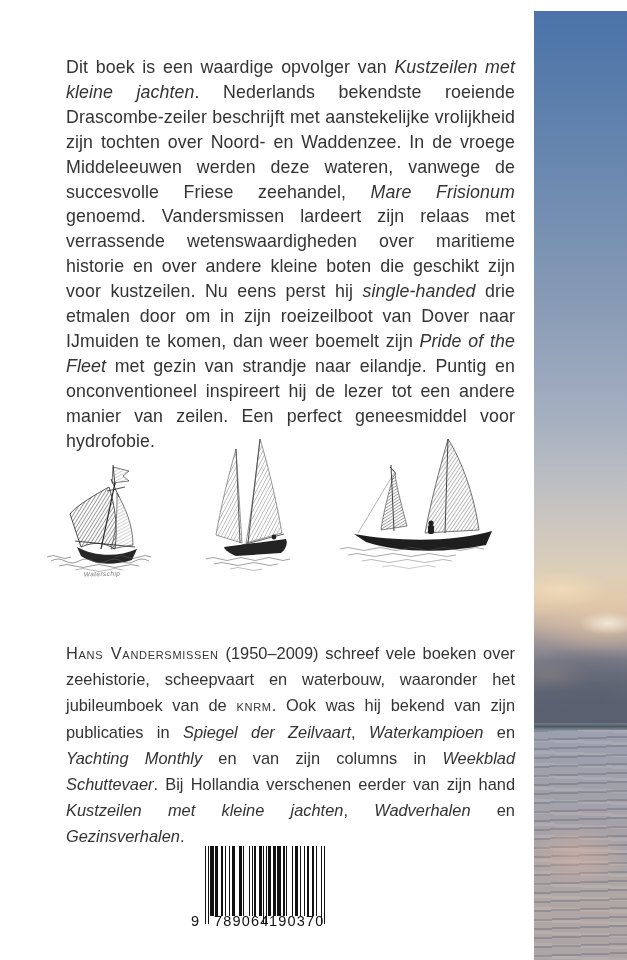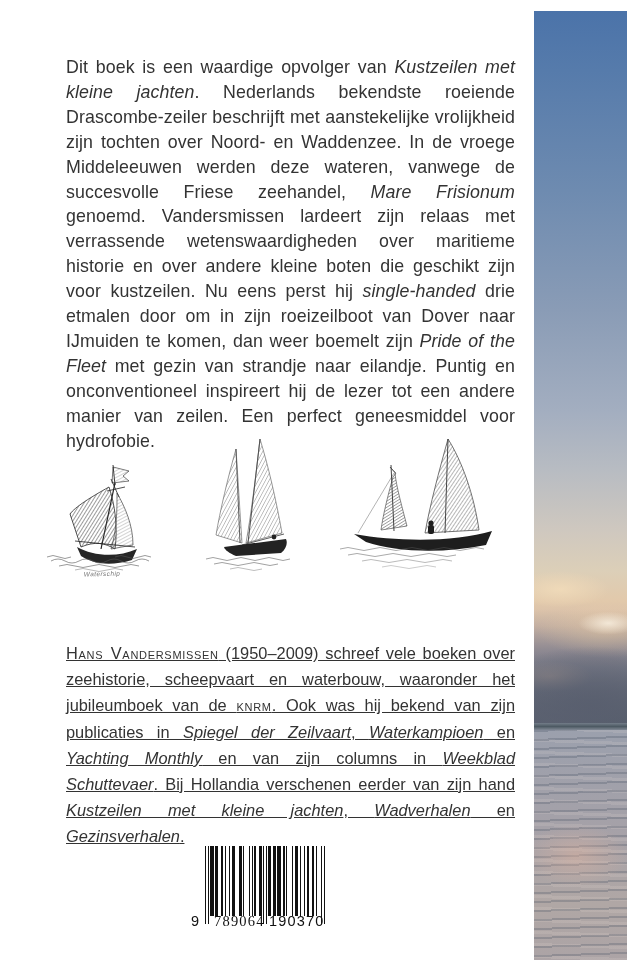--- a/index.html
+++ b/index.html
@@ -13,21 +13,20 @@
   
   .blurb{
     position:absolute; left:66px; top:44px; width:449px;
     font-size:17.8px; line-height:24.9px; text-align:justify;
     letter-spacing:0.1px; color:var(--ink,#333);
   }
   .bio{
     position:absolute; left:66px; top:629px; width:449px;
     font-size:16.4px; line-height:26.2px; text-align:justify;
     color:var(--ink,#333);
-    text-decoration:underline;
   }
   .seg-regular{font-style:normal;}
   .seg-italic{font-style:italic;}
   .seg-smallcaps{font-variant:small-caps; letter-spacing:0.7px;}
   
   .boat{position:absolute;}
   .boat1{left:45px; top:446px; width:118px; height:118px;}
   .boat2{left:196px; top:422px; width:104px; height:142px;}
   .boat3{left:338px; top:422px; width:172px; height:142px;}
   .boat-caption{
@@ -36,21 +35,21 @@
     transform:rotate(-1.5deg); letter-spacing:0.4px;
   }
   
   .barcode{position:absolute; left:205px; top:835px; width:120px; height:86px;}
   .barcode .bars{position:absolute; left:0; top:0; width:120px; height:78px;}
   .barcode svg rect{fill:#111;}
   .bc-digits{position:absolute; left:0; top:67px; width:120px; height:18px;
     font-size:14.5px; color:#111;}
   .bc-digits span{position:absolute; top:0; white-space:nowrap;}
   .bc-first{left:-14px;}
-  .bc-left{left:9px; letter-spacing:1.2px;font-family:Liberation Serif, serif;}
+  .bc-left{left:9px; letter-spacing:1.2px;}
   .bc-right{left:64px; letter-spacing:1.2px;}
   
   .photo{
     position:absolute; left:534px; top:0; width:93px; height:960px;
     background:linear-gradient(180deg,
       var(--sky-top,#4b73a9) 0px,
       #567bab 60px,
       #6e8bb0 180px,
       var(--sky-mid,#8a9cb6) 300px,
       #a3aec0 400px,

